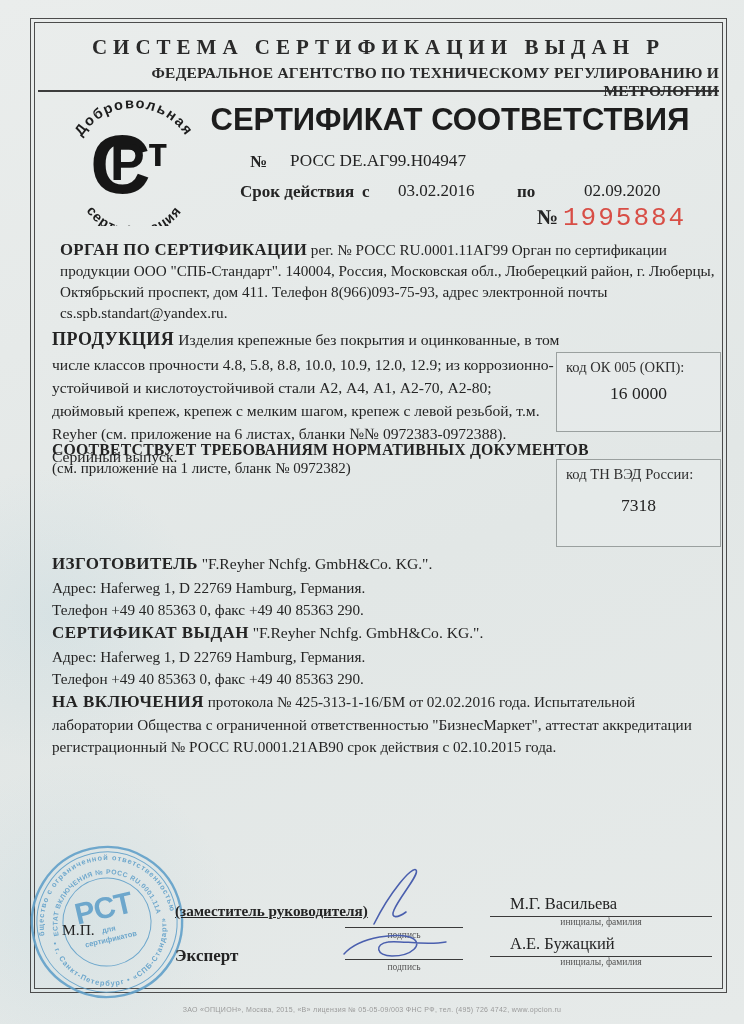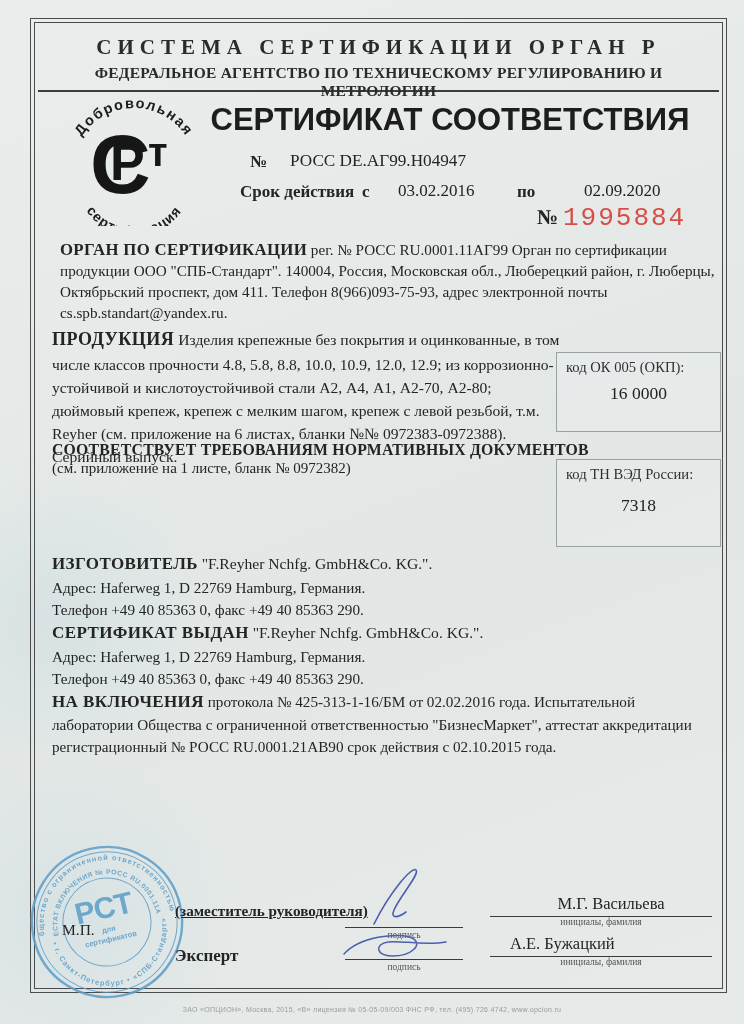--- a/index.html
+++ b/index.html
@@ -10,21 +10,21 @@
     background:
       radial-gradient(circle at 7% 60%, rgba(110,175,200,.10), transparent 16%),
       radial-gradient(circle at 10% 90%, rgba(110,175,200,.10), transparent 14%),
       linear-gradient(160deg,#eaedec 0%,#e2e7e6 55%,#e6eae9 100%);
   }
   .abs{position:absolute;}
   .frame-outer{left:30px;top:18px;width:695px;height:973px;border:1.5px solid #4c4c4c;}
   .frame-inner{position:absolute;inset:3px;border:1px solid #4c4c4c;}
   .hdr{left:38px;top:22px;width:681px;height:68px;border-bottom:2px solid #3d3d3d;text-align:center;}
   .hdr-l1{margin-top:13px;font-size:21px;font-weight:bold;letter-spacing:6px;color:#2a2a2a;}
-  .hdr-l2{margin-top:4px;font-size:15.5px;font-weight:bold;letter-spacing:.2px;color:#2a2a2a;}
+  .hdr-l2{margin-top:4px;font-size:15.5px;font-weight:bold;letter-spacing:.2px;color:#2a2a2a;text-align:right;}
   .doc-title{left:196px;top:102px;width:508px;text-align:center;
     font-family:"Liberation Sans","DejaVu Sans",sans-serif;font-weight:bold;font-size:31px;color:#1d1d1d;}
   .ser{font-family:"Liberation Serif",serif;}
   .lbl{font-weight:bold;}
   .codebox{border:1px solid #9aa09f;background:rgba(255,255,255,.12);}
   .codebox .cb-l{padding:6px 8px 0 9px;font-size:14.6px;color:#303030;}
   .codebox .cb-v{text-align:center;font-size:17.5px;margin-top:7px;color:#222;}
   .para{line-height:1.38;font-size:15.2px;}
   .sigline{border-bottom:1px solid #3a3a3a;}
   .caption{font-size:9.5px;color:#555;text-align:center;}
@@ -36,21 +36,21 @@
 </head>
 <body>
 
 <div class="page">
 
   <div class="abs frame-outer">
     <div class="frame-inner"></div>
   </div>
 
   <div class="abs hdr">
-    <div class="hdr-l1">СИСТЕМА СЕРТИФИКАЦИИ ОРГАН Р</div>
+    <div class="hdr-l1">СИСТЕМА СЕРТИФИКАЦИИ ВЫДАН Р</div>
     <div class="hdr-l2">ФЕДЕРАЛЬНОЕ АГЕНТСТВО ПО ТЕХНИЧЕСКОМУ РЕГУЛИРОВАНИЮ И МЕТРОЛОГИИ</div>
   </div>
 
   <svg class="abs" style="left:48px;top:94px;" width="172" height="132" viewBox="0 0 172 132">
     <defs>
       <path id="arcT" d="M 24,76 A 62,62 0 0 1 148,76"></path>
       <path id="arcB" d="M 28,84 A 58,58 0 0 0 144,84"></path>
     </defs>
     <text font-family="Liberation Sans, sans-serif" font-size="14.5" font-weight="bold" fill="#1c1c1c" letter-spacing="1.5">
       <textPath href="#arcT" startOffset="50%" text-anchor="middle">Добровольная</textPath>
@@ -145,21 +145,21 @@
     <div class="lbl" style="font-size:15.2px;text-decoration:underline;">(заместитель руководителя)</div>
   </div>
 
   <svg class="abs" style="left:360px;top:862px;" width="90" height="64" viewBox="0 0 90 64">
     <path d="M14,62 C 30,30 52,4 56,8 C 60,12 40,34 34,48 C 30,57 38,56 46,50" fill="none" stroke="#4a5fae" stroke-width="1.6" stroke-linecap="round"></path>
   </svg>
   <div class="abs sigline" style="left:345px;top:900px;width:118px;height:27px;"></div>
   <div class="abs caption" style="left:345px;top:930px;width:118px;">подпись</div>
 
   <div class="abs" style="left:490px;top:894px;width:222px;">
-    <div class="sigline" style="font-size:16.5px;padding-left:20px;padding-bottom:2px;text-align:center;">М.Г. Васильева</div>
+    <div class="sigline" style="font-size:16.5px;padding-left:20px;padding-bottom:2px;">М.Г. Васильева</div>
     <div class="caption">инициалы, фамилия</div>
   </div>
 
   <div class="abs lbl" style="left:175px;top:946px;font-size:17px;">Эксперт</div>
 
   <svg class="abs" style="left:340px;top:932px;" width="110" height="30" viewBox="0 0 110 30">
     <path d="M4,22 C 20,4 60,0 72,6 C 84,12 72,24 52,24 C 36,24 34,12 48,10 C 60,8 84,14 106,10" fill="none" stroke="#4a5fae" stroke-width="1.5" stroke-linecap="round"></path>
   </svg>
   <div class="abs sigline" style="left:345px;top:944px;width:118px;height:15px;"></div>
   <div class="abs caption" style="left:345px;top:962px;width:118px;">подпись</div>

